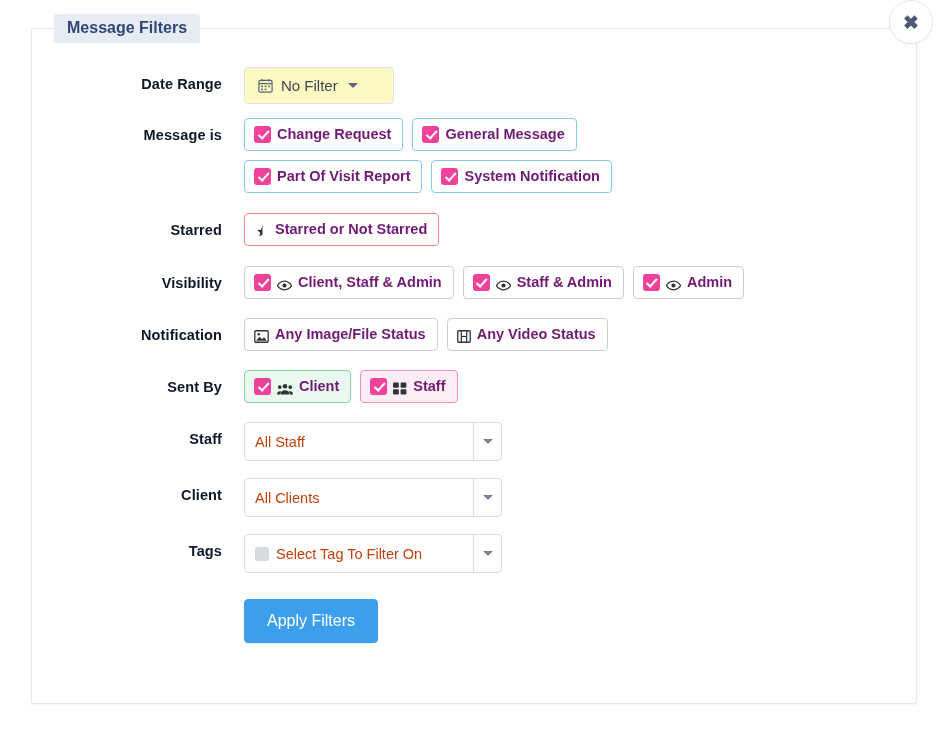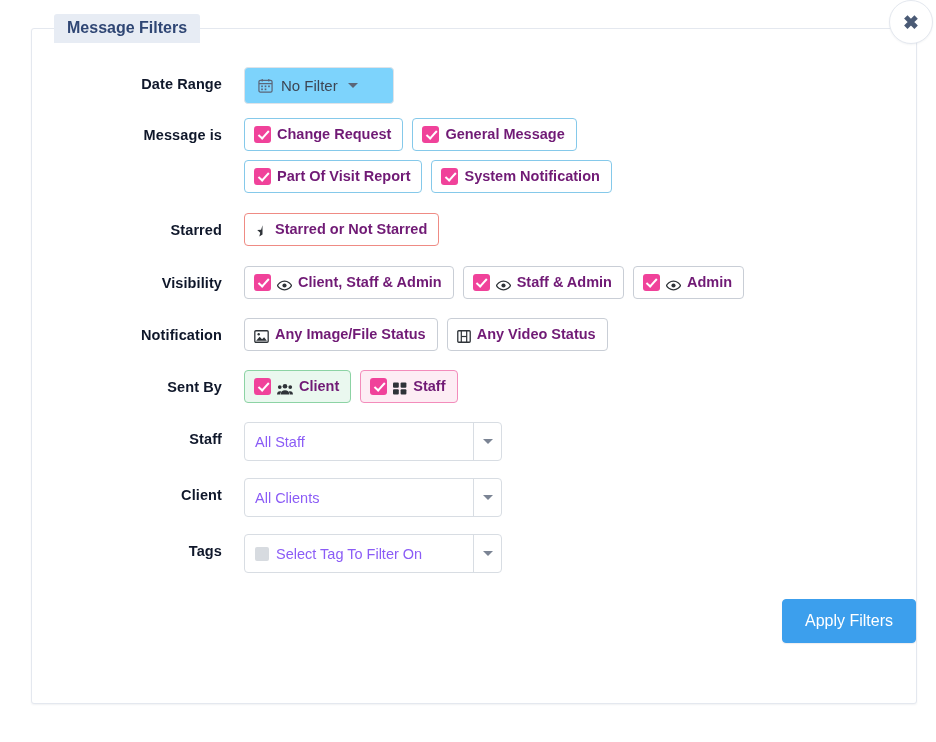--- a/index.html
+++ b/index.html
@@ -124,21 +124,21 @@
     transform: rotate(42deg) translate(0px, -1px);
   }
   .ic { display: inline-flex; align-items: center; }
   .ic svg { display: block; }
 
   
   .daterange {
     display: inline-flex;
     align-items: center;
     gap: 8px;
-    background: #7dd3fc;
+    background: #fef9c3;
     border: 1px solid #dfe3e8;
     border-radius: 4px;
     padding: 9px 15px 9px 13px;
     font-size: 15px;
     color: #3d4654;
     cursor: pointer;
     min-width: 150px;
   }
   .caret {
     width: 0; height: 0;
@@ -160,41 +160,41 @@
     cursor: pointer;
     overflow: hidden;
   }
   .sel-text {
     flex: 1;
     display: flex;
     align-items: center;
     gap: 7px;
     padding: 0 10px;
     font-size: 14.5px;
-    color: #8b5cf6;
+    color: #c2410c;
     white-space: nowrap;
     overflow: hidden;
   }
   .sel-arrow {
     width: 28px;
     border-left: 1px solid #d8dde3;
     display: flex;
     align-items: center;
     justify-content: center;
   }
   .sel-arrow .caret { border-top-color: #7b8494; margin: 0; }
   .tag-swatch {
     width: 14px; height: 14px;
     background: #d7dbe0;
     border-radius: 2px;
     display: inline-block;
   }
 
   
-  .apply-row { display: flex; margin-top: 26px; justify-content: flex-end; }
+  .apply-row { display: flex; margin-top: 26px; }
   .apply-btn {
     background: #3c9fed;
     border: 1px solid #3c9fed;
     border-radius: 4px;
     color: #ffffff;
     font-size: 16px;
     padding: 12px 22px;
     cursor: pointer;
     line-height: 18px;
     box-shadow: 0 1px 1px rgba(20,30,60,.08);

